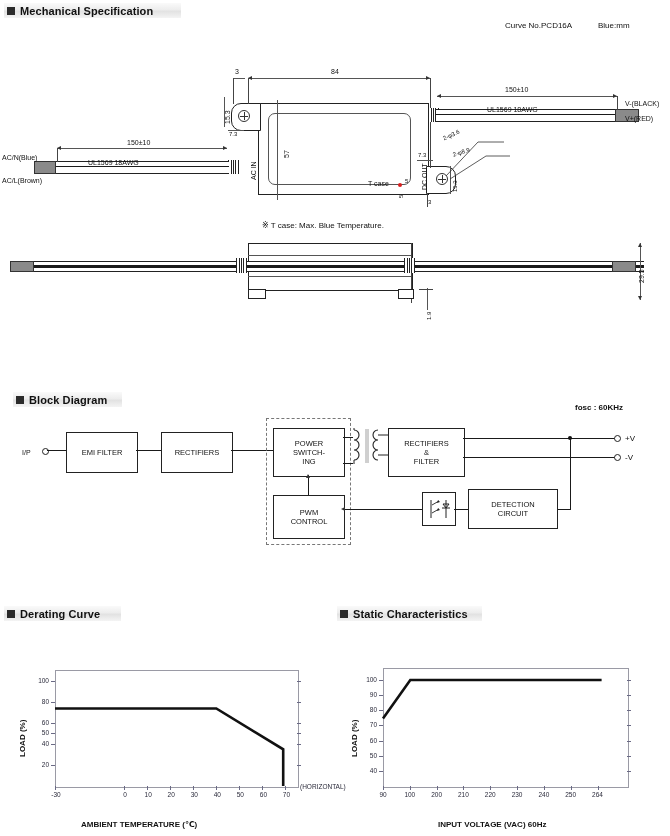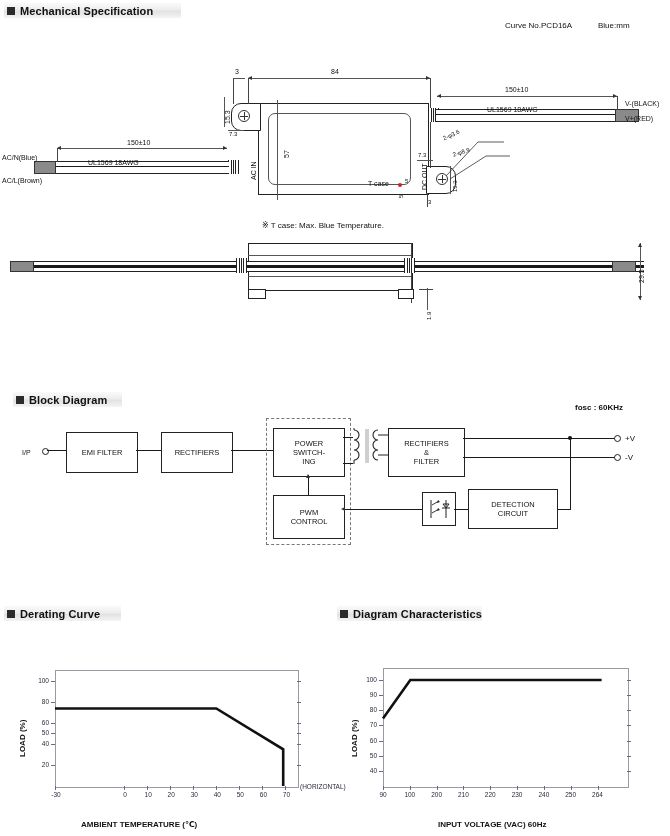--- a/index.html
+++ b/index.html
@@ -308,21 +308,21 @@
   <polyline points="0,38.5 161.3,38.5 228.2,79.3 228.2,116" fill="none" stroke="#111" stroke-width="2.6" stroke-linejoin="miter" stroke-linecap="butt"></polyline>
 </svg>
 <div>
   <div class="axis-title" style="left:18px;top:757px;transform:rotate(-90deg);transform-origin:left top;">LOAD (%)</div>
   <div class="axis-title" style="left:65px;top:820px;margin-left:16px;">AMBIENT TEMPERATURE (℃)</div>
   <div class="tl" style="left:300px;top:783px;">(HORIZONTAL)</div>
 </div>
 
 <div class="sec-head" style="left:337px;top:606px;width:136px;">
   <span class="bullet"></span>
-  <span class="txt">Diagram Characteristics</span>
+  <span class="txt">Static Characteristics</span>
 </div>
 
 <div class="plot" style="left:383px;top:668px;width:244px;height:118px;"></div>
 <svg class="abs" style="left:383px;top:668px;" width="244" height="118">
 
   <polyline points="0,50.4 27.3,12.0 218.6,12.0" fill="none" stroke="#111" stroke-width="2.6" stroke-linejoin="miter" stroke-linecap="butt"></polyline>
 </svg>
 <div>
   <div class="axis-title" style="left:350px;top:757px;transform:rotate(-90deg);transform-origin:left top;">LOAD (%)</div>
   <div class="axis-title" style="left:438px;top:820px;">INPUT VOLTAGE (VAC) 60Hz</div>

